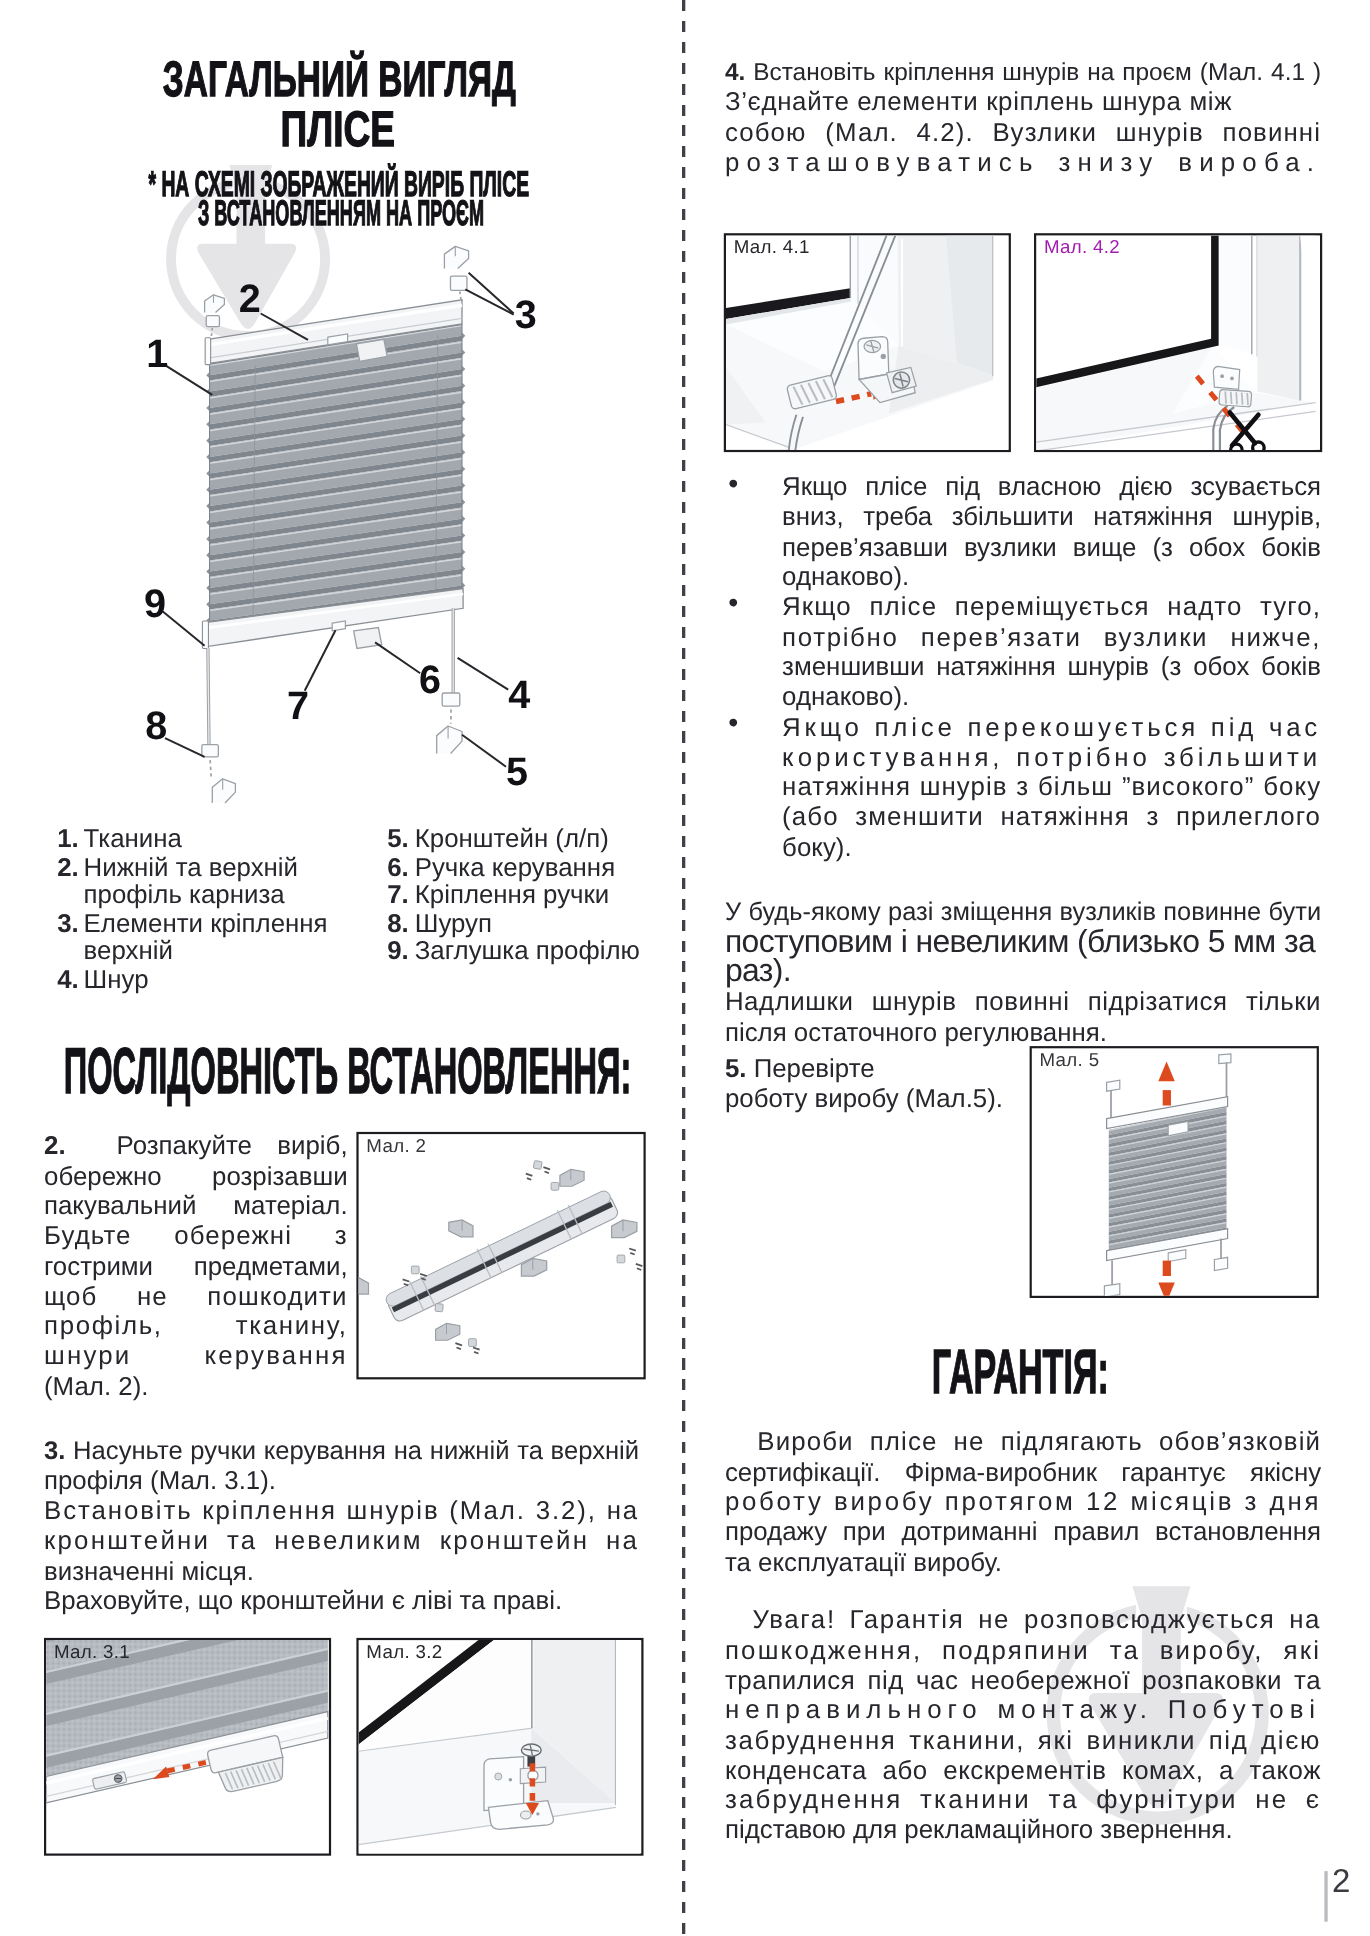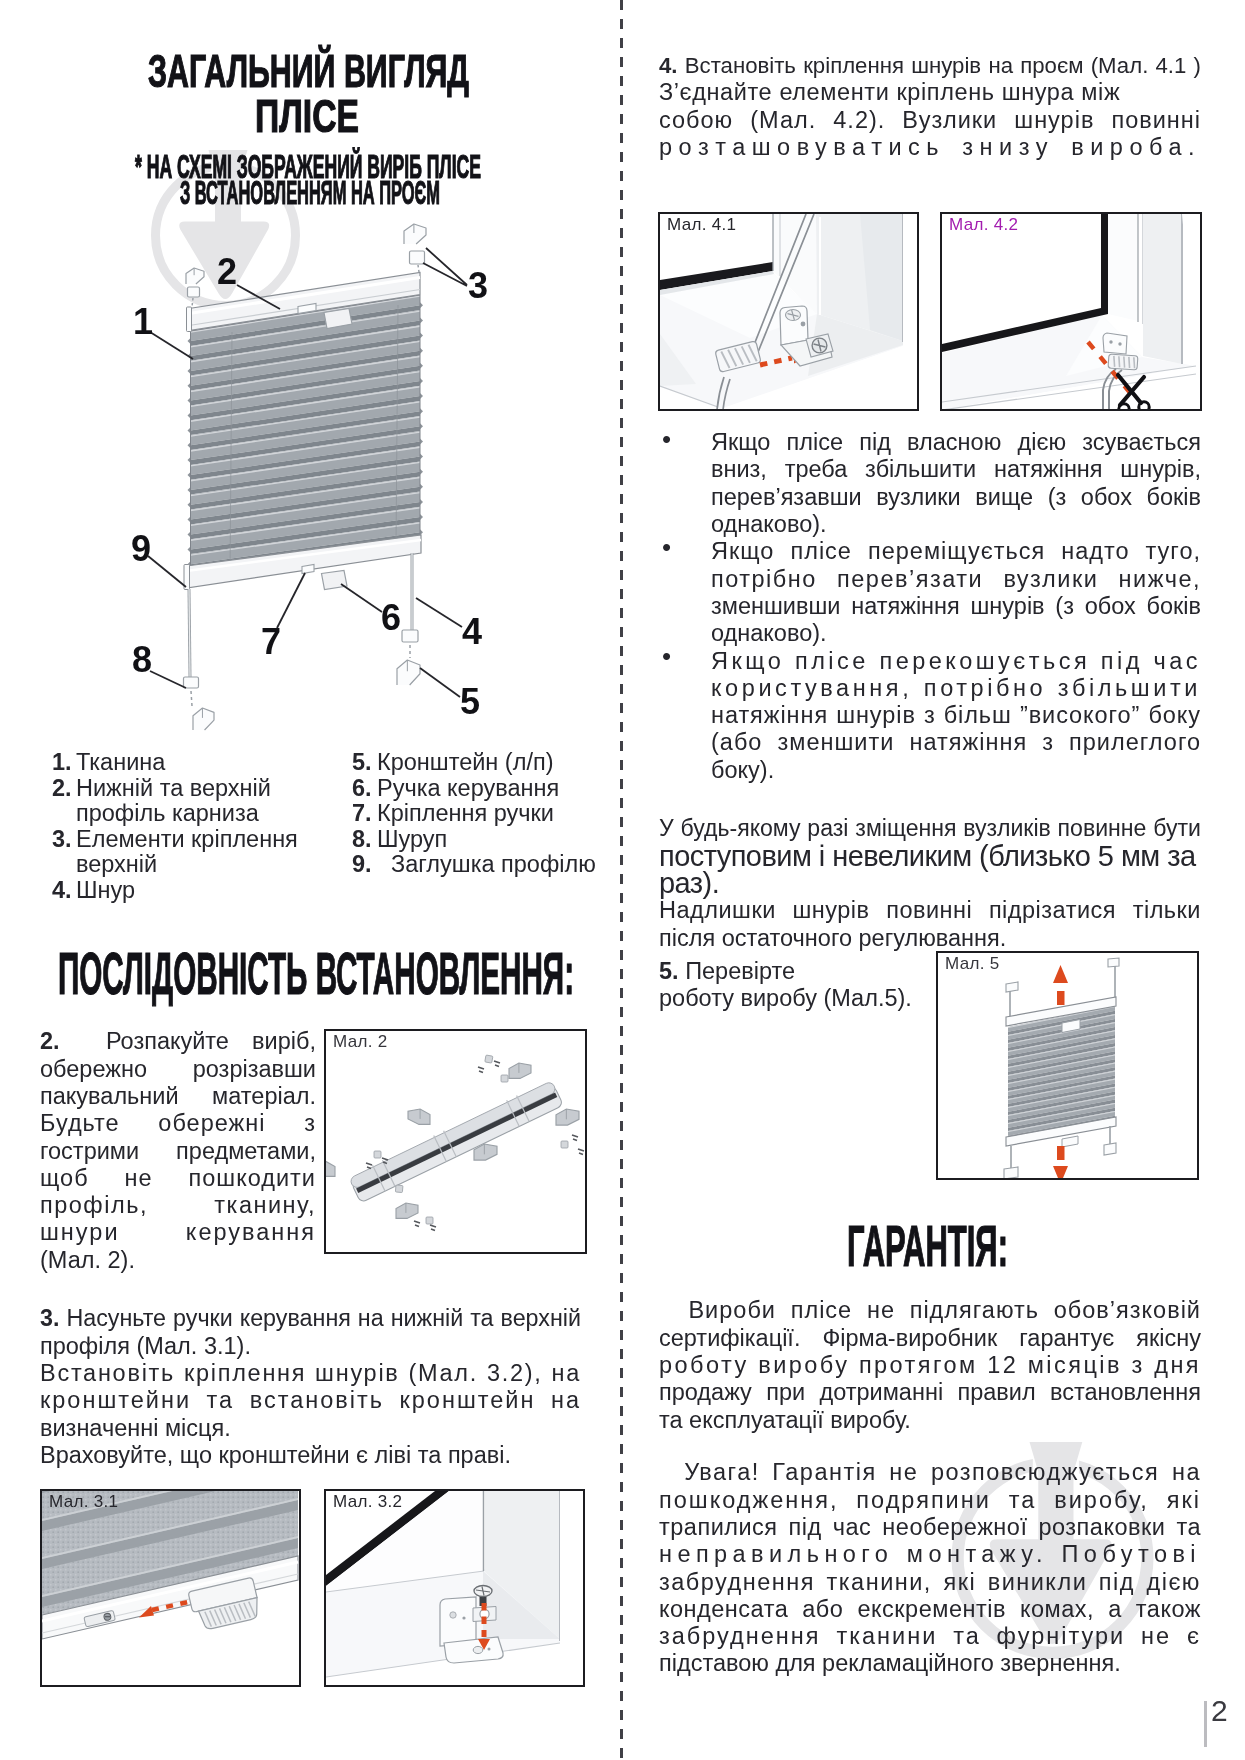--- a/index.html
+++ b/index.html
@@ -188,37 +188,37 @@
 <div class="abs tl" style="left:76px;top:878.0px">Шнур</div>
 <div class="abs tl" style="left:352px;top:750.0px"><span class="b">5.</span></div>
 <div class="abs tl" style="left:377px;top:750.0px">Кронштейн (л/п)</div>
 <div class="abs tl" style="left:352px;top:775.6px"><span class="b">6.</span></div>
 <div class="abs tl" style="left:377px;top:775.6px">Ручка керування</div>
 <div class="abs tl" style="left:352px;top:801.2px"><span class="b">7.</span></div>
 <div class="abs tl" style="left:377px;top:801.2px">Кріплення ручки</div>
 <div class="abs tl" style="left:352px;top:826.8px"><span class="b">8.</span></div>
 <div class="abs tl" style="left:377px;top:826.8px">Шуруп</div>
 <div class="abs tl" style="left:352px;top:852.4px"><span class="b">9.</span></div>
-<div class="abs tl" style="left:391px;top:852.4px">Заглушка профілю</div>
+<div class="abs tl" style="left:377px;top:852.4px">Заглушка профілю</div>
 <div class="abs t" style="left:40px;top:1028.4px;width:276px">
     <div style="text-align:justify;text-align-last:justify"><span class="b">2.</span>&nbsp;&nbsp;Розпакуйте виріб,</div>
     <div style="text-align:justify;text-align-last:justify">обережно розрізавши</div>
     <div style="text-align:justify;text-align-last:justify">пакувальний матеріал.</div>
     <div style="text-align:justify;text-align-last:justify;letter-spacing:1.00px">Будьте обережні з</div>
     <div style="text-align:justify;text-align-last:justify">гострими предметами,</div>
     <div style="text-align:justify;text-align-last:justify;letter-spacing:1.00px">щоб не пошкодити</div>
     <div style="text-align:justify;text-align-last:justify;letter-spacing:1.50px">профіль, тканину,</div>
     <div style="text-align:justify;text-align-last:justify;letter-spacing:2.00px">шнури керування</div>
     <div>(Мал. 2).</div>
   </div>
 <div class="abs t" style="left:40px;top:1305.4px;width:541px">
     <div style="text-align:justify;text-align-last:justify;font-size:23.3px"><span class="b">3.</span> Насуньте ручки керування на нижній та верхній</div>
     <div>профіля (Мал. 3.1).</div>
     <div style="text-align:justify;text-align-last:justify;letter-spacing:1.73px">Встановіть кріплення шнурів (Мал. 3.2), на</div>
-    <div style="text-align:justify;text-align-last:justify;letter-spacing:2.00px">кронштейни та встановіть кронштейн на</div>
+    <div style="text-align:justify;text-align-last:justify;letter-spacing:2.00px">кронштейни та невеликим кронштейн на</div>
     <div>визначенні місця.</div>
     <div>Враховуйте, що кронштейни є ліві та праві.</div>
   </div>
 <div class="abs t" style="left:659px;top:52px;width:542px">
     <div style="text-align:justify;text-align-last:justify;font-size:22.2px"><span class="b">4.</span>&nbsp;Встановіть кріплення шнурів на проєм  (Мал. 4.1&nbsp;)</div>
     <div><span style="letter-spacing:0.6px">З’єднайте елементи кріплень шнура між</span></div>
     <div style="text-align:justify;text-align-last:justify;letter-spacing:1.00px">собою (Мал. 4.2). Вузлики шнурів повинні</div>
     <div style="text-align:justify;text-align-last:justify;letter-spacing:6.50px">розташовуватись знизу вироба.</div>
   </div>
 <div class="abs" style="left:662px;top:425.8px;font-size:26px;line-height:27.3px">•</div>

